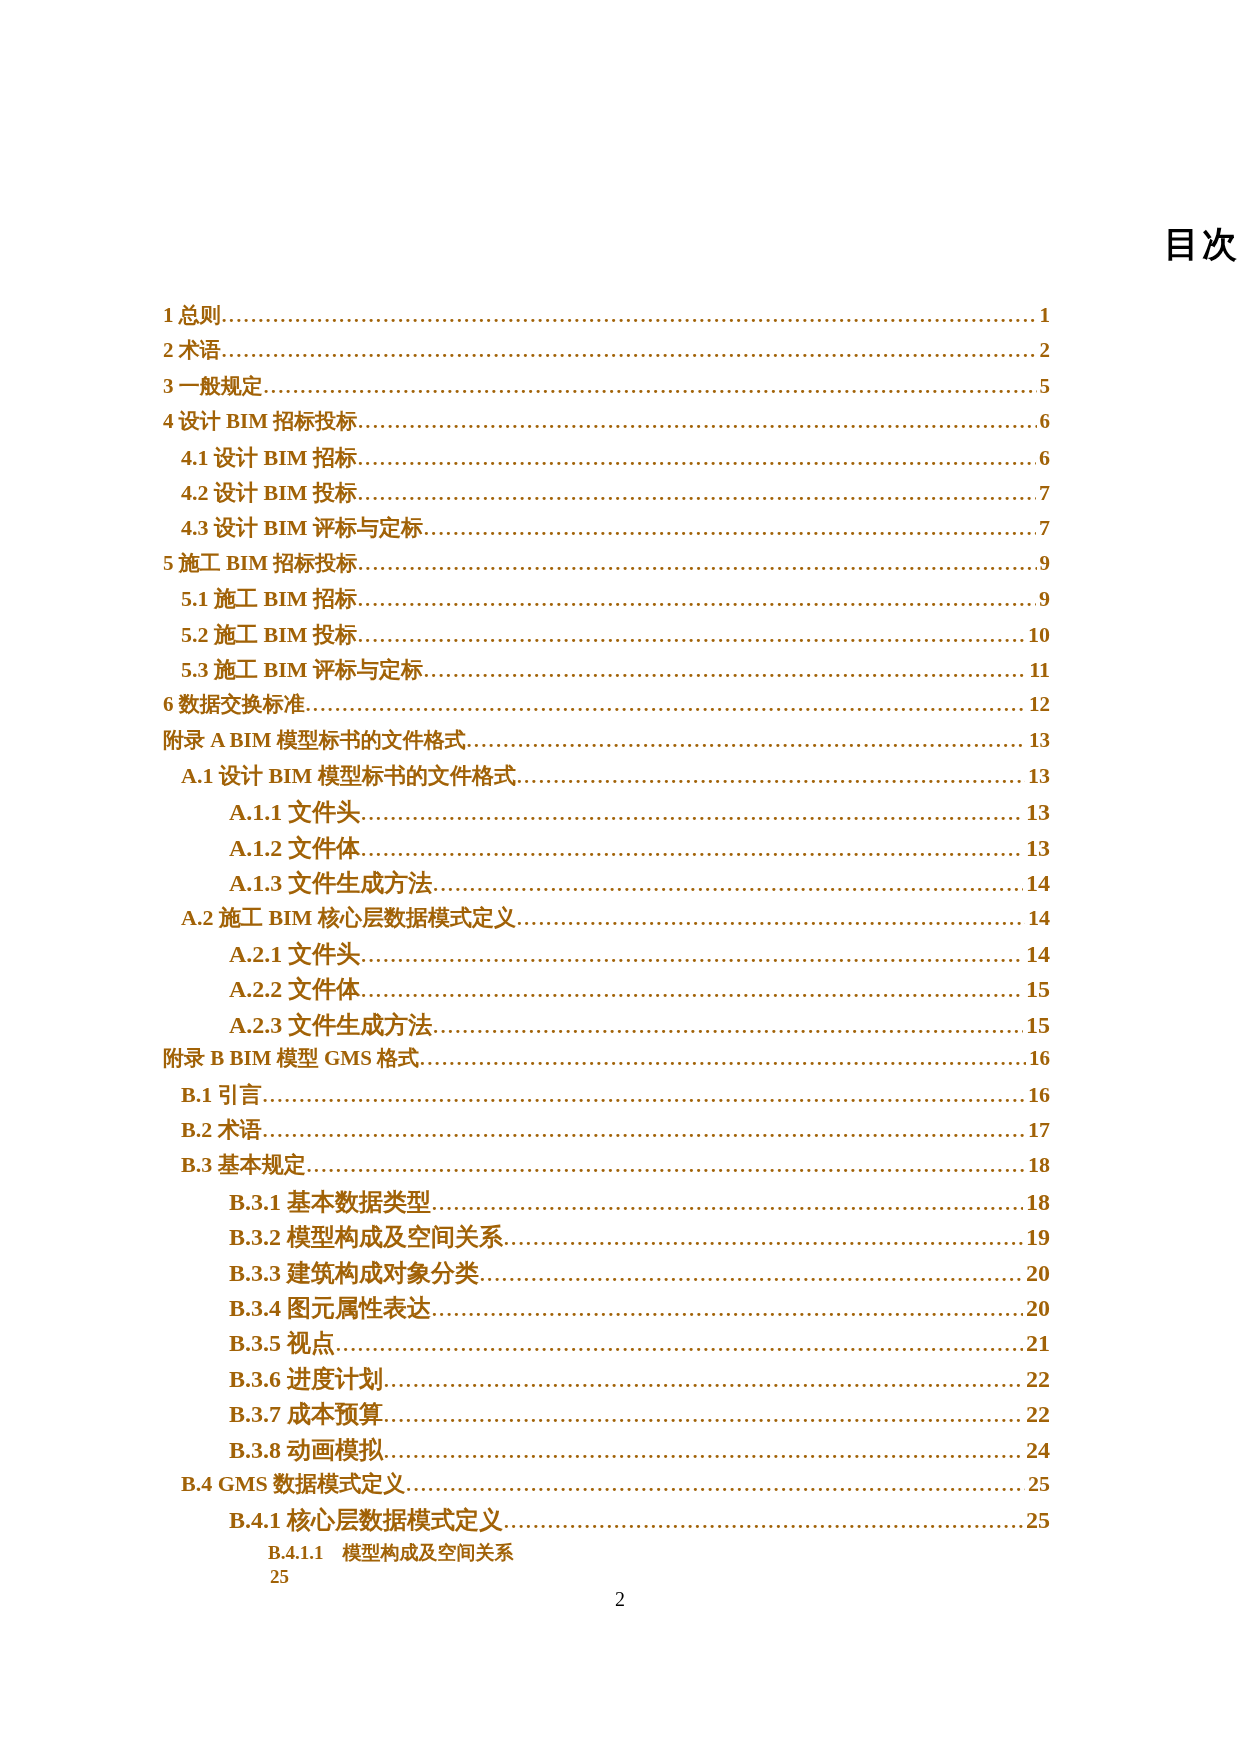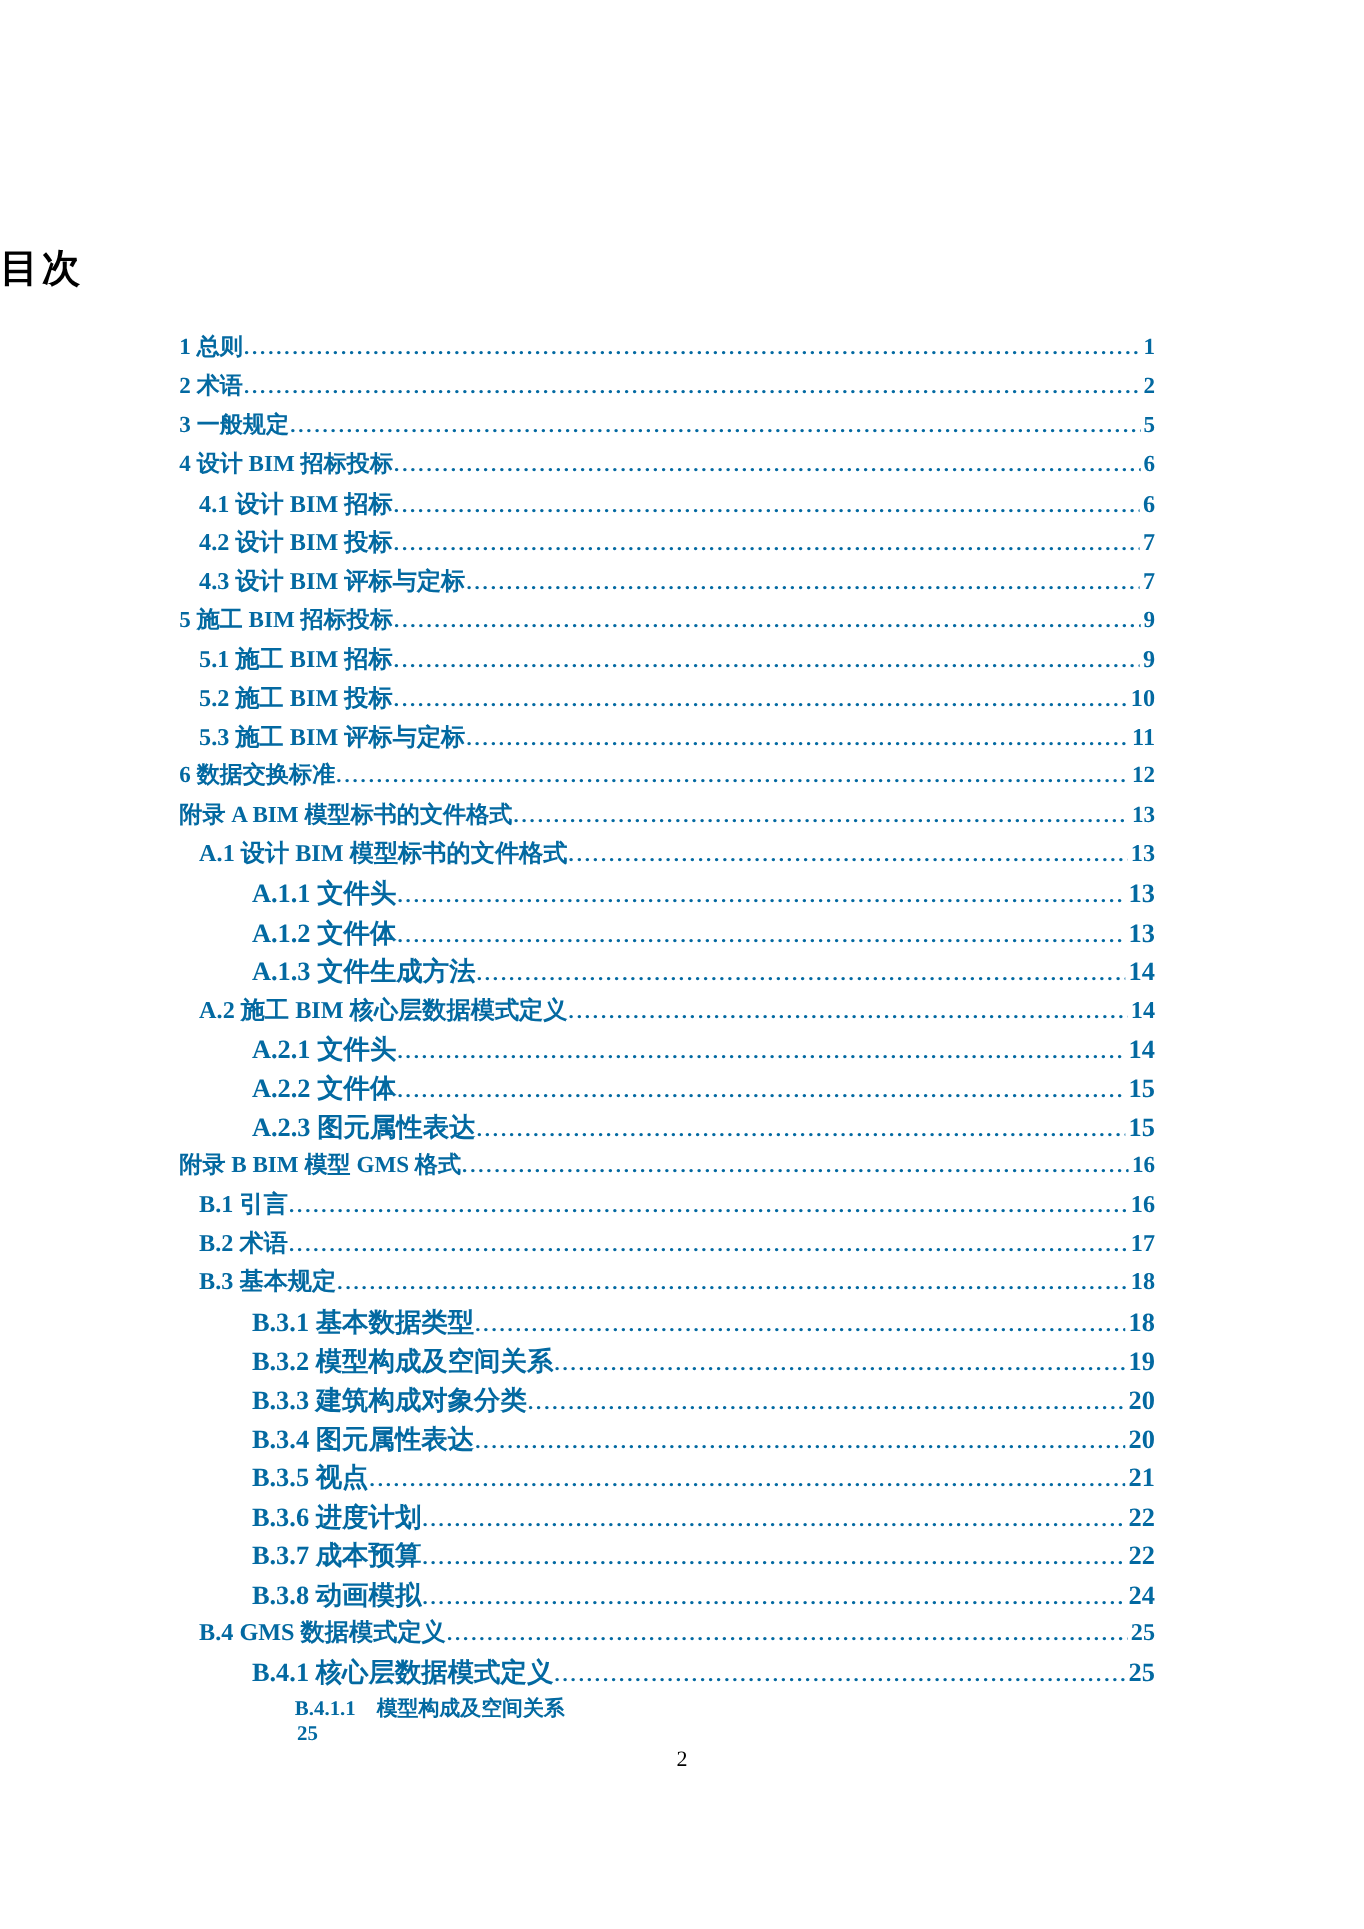--- a/index.html
+++ b/index.html
@@ -12,40 +12,40 @@
     width: 1240px;
     height: 1754px;
     color: #000000;
     overflow: hidden;
   }
   .doc-title {
     position: absolute;
     top: 200px;
     left: 0;
     width: 1240px;
-    text-align: left;
+    text-align: right;
     font-family: "DejaVu Sans", "Liberation Sans", sans-serif;
     font-size: 35px;
     font-weight: bold;
     letter-spacing: 3px;
     line-height: 42px;
   }
   .toc-list {
     position: absolute;
     left: 163px;
     top: 301px;
     width: 887px;
   }
   .toc-row {
     display: flex;
     align-items: baseline;
     height: 35.4px;
     font-family: "Liberation Serif", "DejaVu Serif", serif;
     font-weight: bold;
-    color: #0369a1;
+    color: #a16207;
     white-space: nowrap;
   }
   .toc-row.lvl0 { font-size: 21px; padding-left: 0; }
   .toc-row.lvl1 { font-size: 22px; padding-left: 18px; }
   .toc-row.lvl2 { font-size: 24px; padding-left: 66px; }
   .toc-row.lvl3 { font-size: 19px; padding-left: 104px; flex-direction: column; }
   .toc-label {
     flex: 0 0 auto;
   }
   .toc-leader {
@@ -176,21 +176,21 @@
     <span class="toc-label">A.2.1 文件头</span>
     <span class="toc-leader"></span>
     <span class="toc-page">14</span>
   </div>
     <div class="toc-row lvl2">
     <span class="toc-label">A.2.2 文件体</span>
     <span class="toc-leader"></span>
     <span class="toc-page">15</span>
   </div>
     <div class="toc-row lvl2">
-    <span class="toc-label">A.2.3 图元属性表达</span>
+    <span class="toc-label">A.2.3 文件生成方法</span>
     <span class="toc-leader"></span>
     <span class="toc-page">15</span>
   </div>
     <div class="toc-row lvl0">
     <span class="toc-label">附录 B BIM 模型 GMS 格式</span>
     <span class="toc-leader"></span>
     <span class="toc-page">16</span>
   </div>
     <div class="toc-row lvl1">
     <span class="toc-label">B.1 引言</span>

